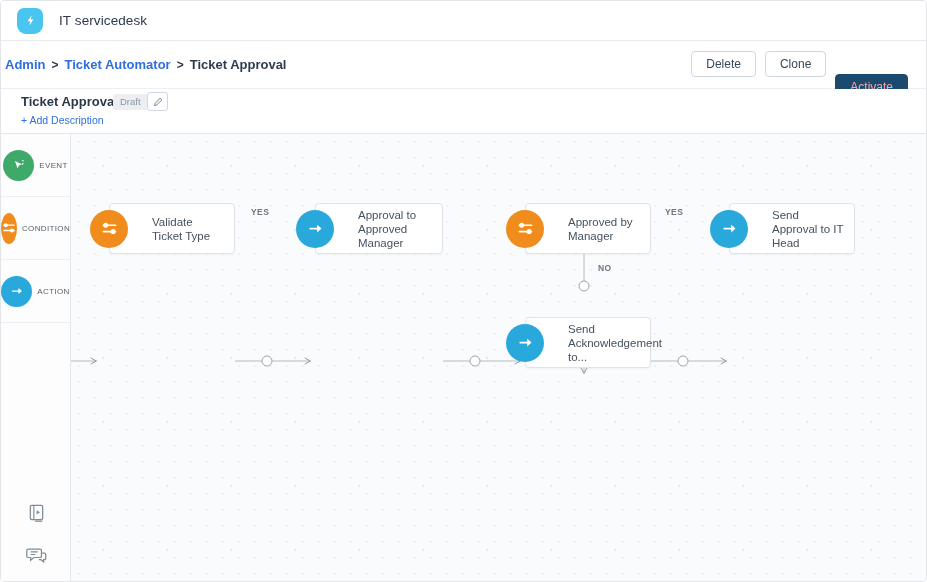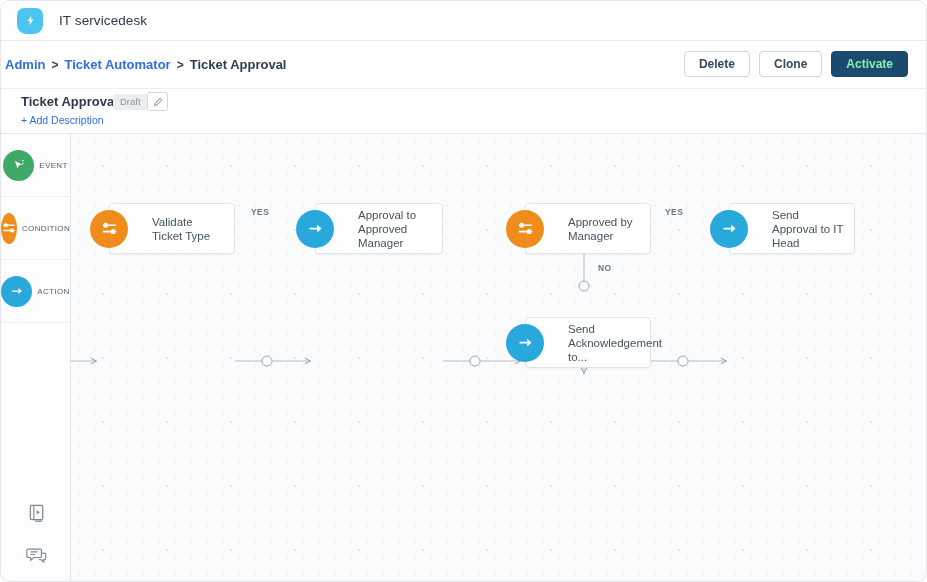--- a/index.html
+++ b/index.html
@@ -12,21 +12,21 @@
     -webkit-font-smoothing: antialiased;
   }
 
   .app-window {
     position: relative;
     width: 927px;
     height: 582px;
     box-sizing: border-box;
     background: #ffffff;
     border: 1px solid #e2e6ea;
-    border-radius: 10px;
+    border-radius: 4px;
     overflow: hidden;
   }
 
   
   .topbar {
     position: absolute;
     left: 0; top: 0;
     width: 927px;
     height: 40px;
     background: #ffffff;
@@ -78,35 +78,36 @@
 
   .topactions {
     position: absolute;
     right: 18px; top: 50px;
     display: flex;
     gap: 9px;
   }
   .btn {
     font-family: "Liberation Sans", sans-serif;
     font-size: 12px;
-    font-weight: bold;
+    font-weight: normal;
     color: #36485c;
     background: #ffffff;
     border: 1px solid #cfd7e0;
     border-radius: 4px;
     padding: 0 14px;
     height: 26px;
     line-height: 24px;
     cursor: pointer;
     box-sizing: border-box;
   }
   .btn-primary {
     background: #1c4a6e;
     border-color: #1c4a6e;
-    color: #86efac;
+    color: #fca5a5;
+    margin-top: 23px;
   }
 
   
   .titlerow {
     position: absolute;
     left: 0; top: 88px;
     width: 927px; height: 45px;
     background: #ffffff;
     border-bottom: 1px solid #e3e7ec;
     box-sizing: border-box;

